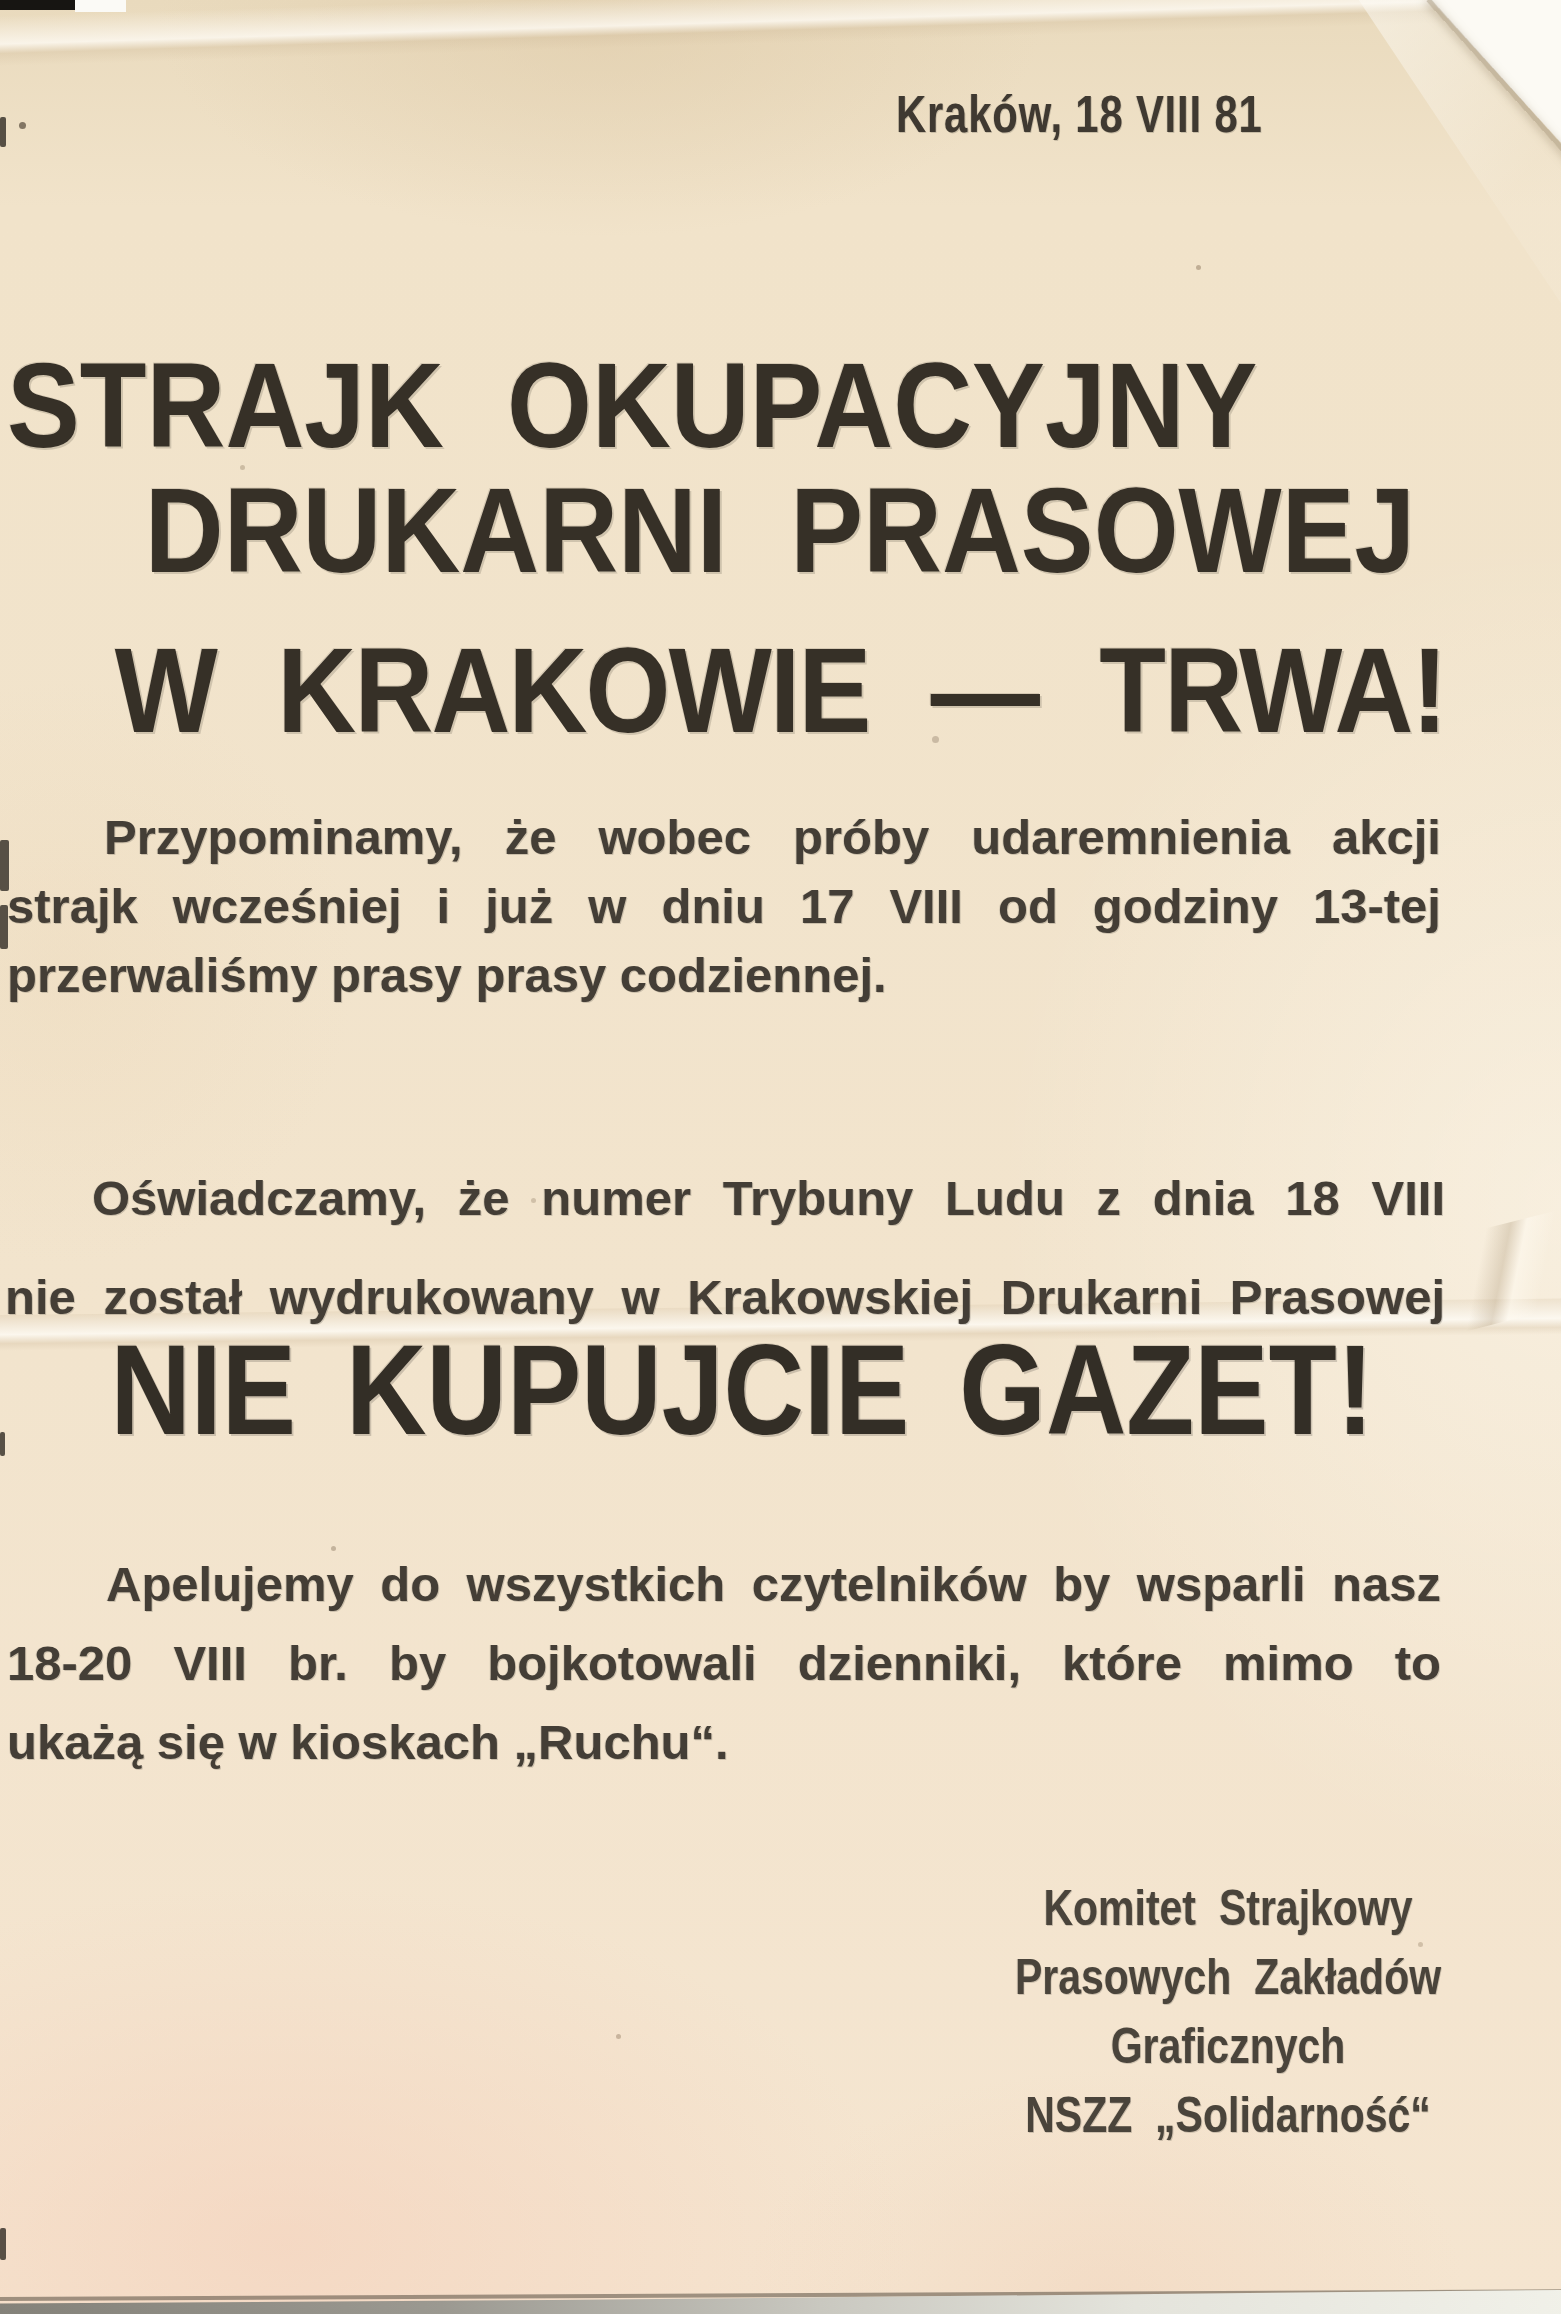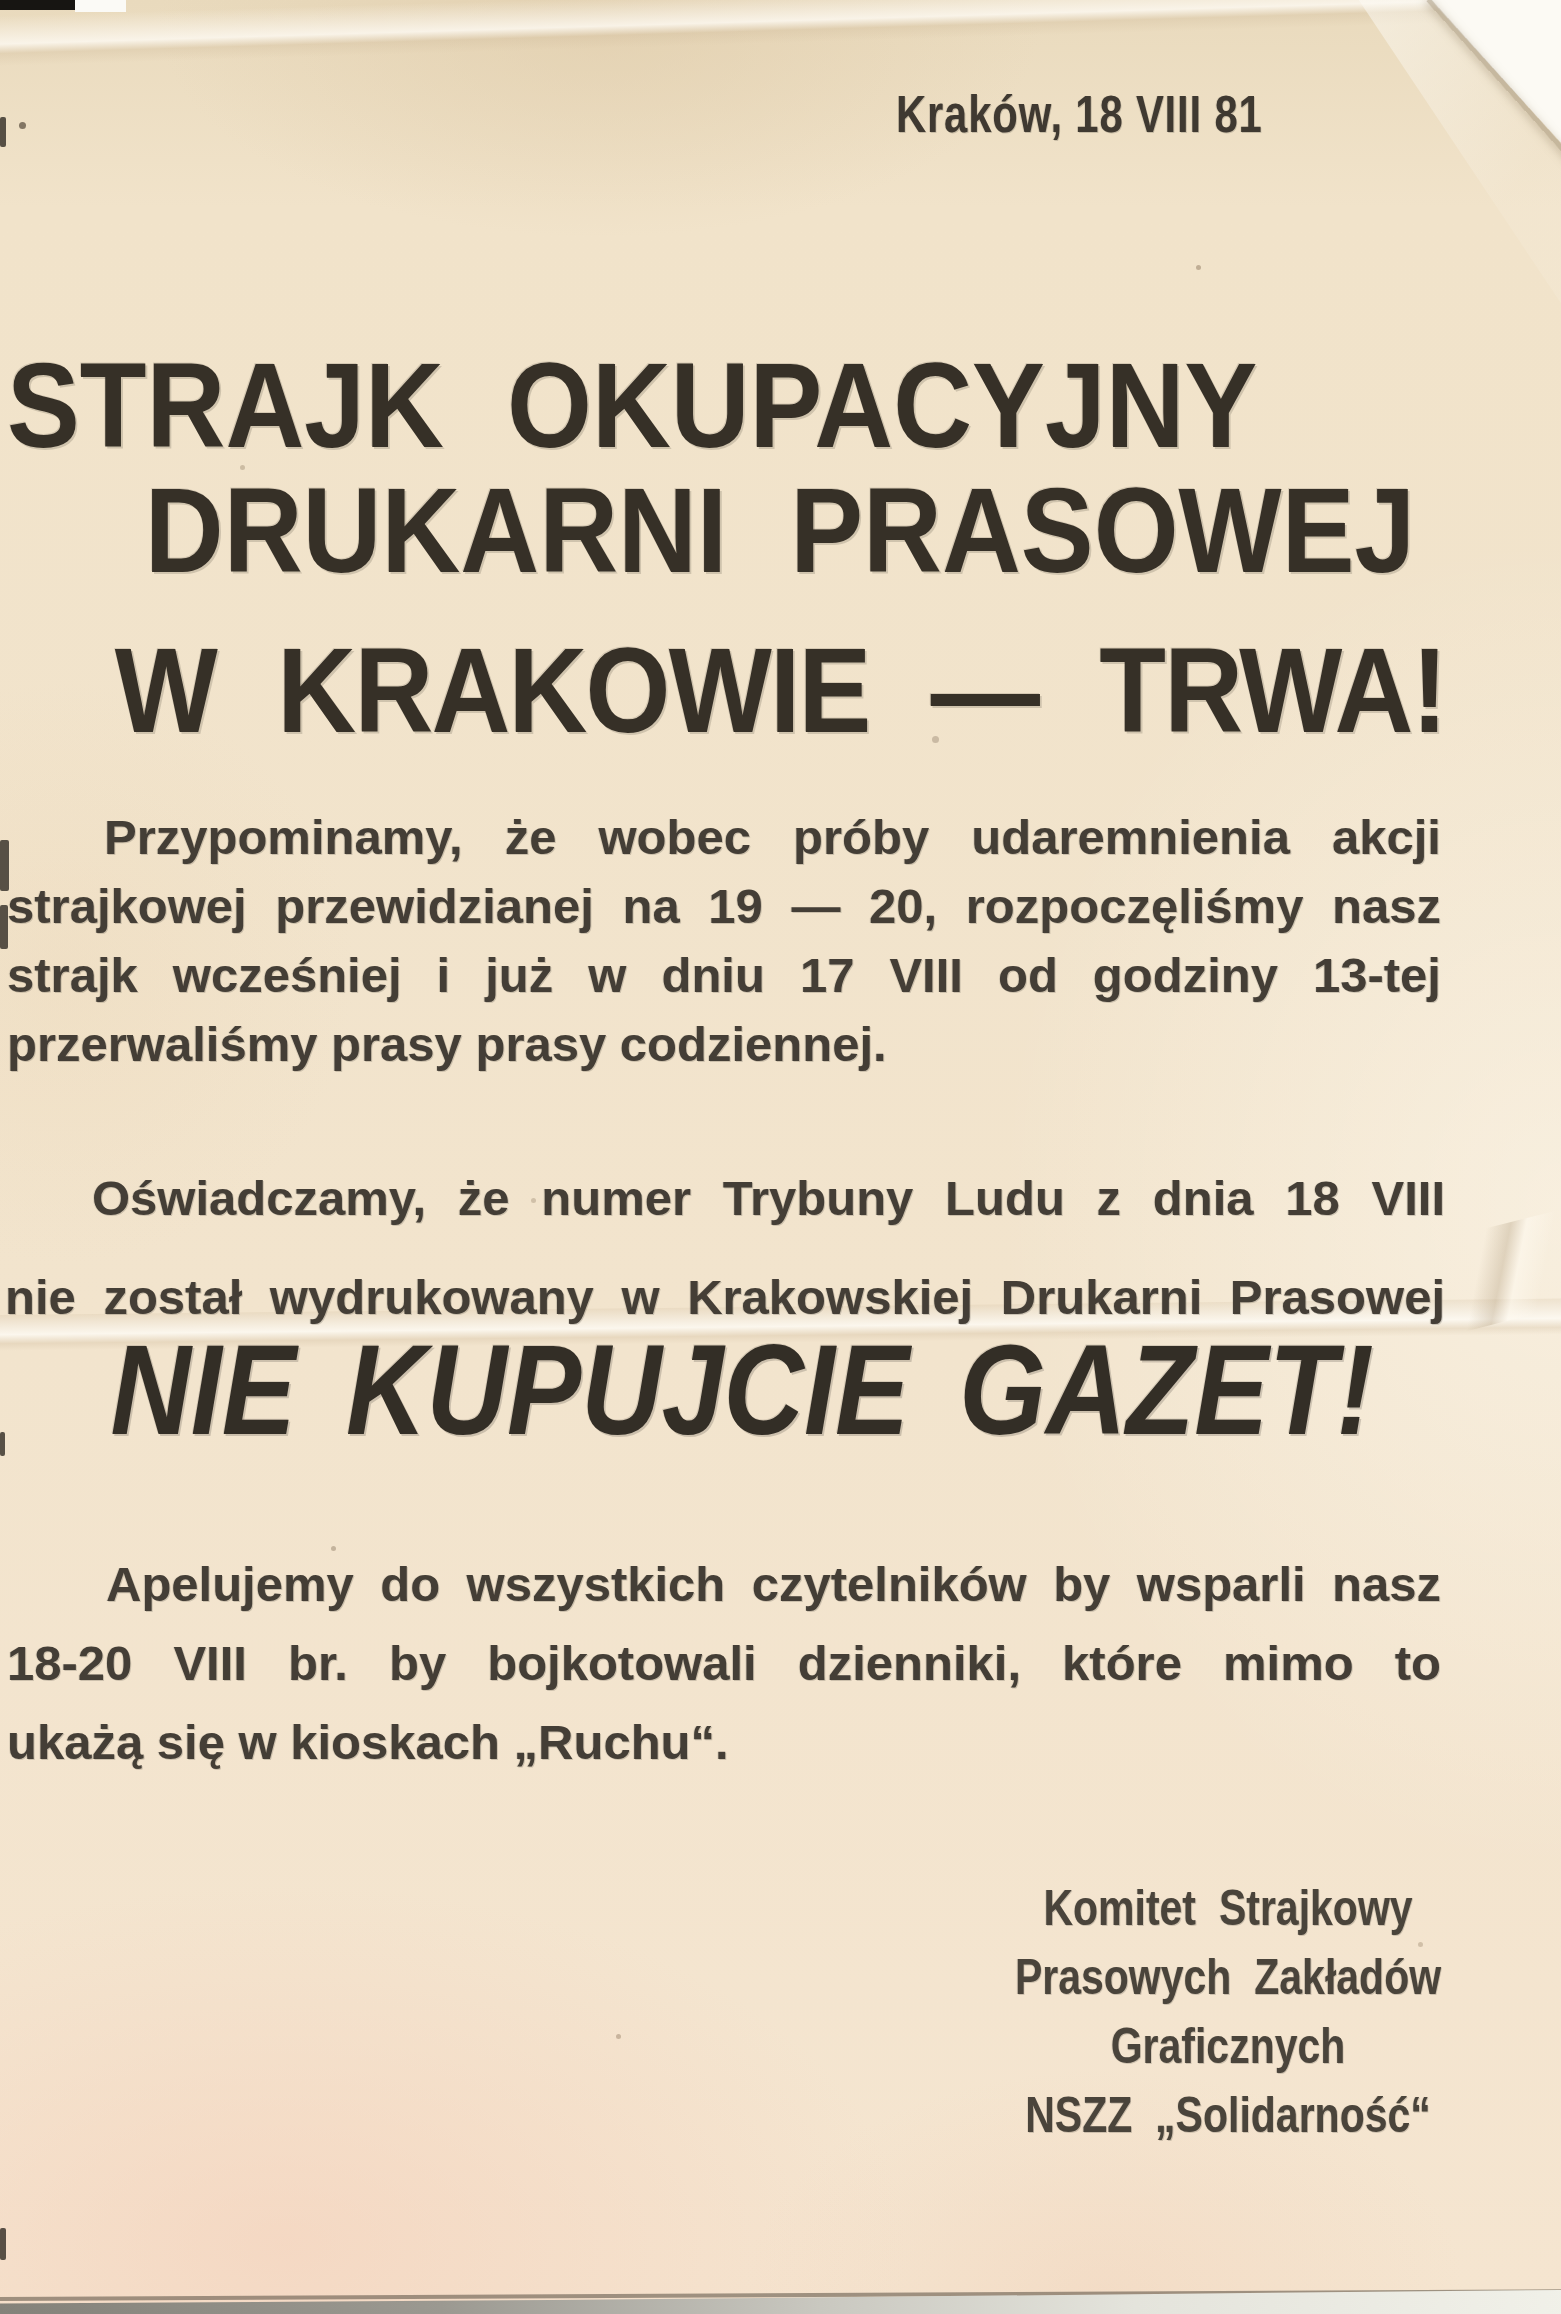--- a/index.html
+++ b/index.html
@@ -42,21 +42,21 @@
   .para .ln.end { text-align-last:left; }
   .p1 { top:803px; left:7px;  width:1434px; line-height:69px; }
   .p1 .ln:first-child { text-indent:97px; }
   .p2 { top:1149px; left:5px; width:1440px; line-height:99px; }
   .p2 .ln:first-child { text-indent:87px; }
   .p3 { top:1545px; left:7px; width:1434px; line-height:79px; }
   .p3 .ln:first-child { text-indent:99px; }
 
   
   .h2 { position:absolute; top:1326px; left:0; width:1561px; font-size:128px; font-weight:bold;
-        line-height:1; text-align:center; white-space:nowrap; color:#332e26;font-style:italic; }
+        line-height:1; text-align:center; white-space:nowrap; color:#332e26; }
   .h2 .sc { display:inline-block; line-height:1; transform:translateX(-38px) scaleX(0.87);
             transform-origin:50% 0; word-spacing:22px;
             text-shadow:2px 2px 0 rgba(51,46,38,0.2), -1px -1px 0 rgba(51,46,38,0.14); }
 
   
   .sig { position:absolute; top:1874px; left:931px; width:594px; font-size:50px; font-weight:bold;
          line-height:69px; text-align:center; transform:scaleX(0.82); transform-origin:50% 0;
          word-spacing:14px; color:#4a443b; }
 
   
@@ -135,21 +135,20 @@
   </div>
   <div class="h1 hl2">
     <span class="sc">DRUKARNI PRASOWEJ</span>
   </div>
   <div class="h1 hl3">
     <span class="sc">W KRAKOWIE — TRWA!</span>
   </div>
 
   <div class="para p1 ink">
     <div class="ln">Przypominamy, że wobec próby udaremnienia akcji</div>
-    <div class="ln">strajkowej przewidzianej na 19 — 20, rozpoczęliśmy nasz</div>
     <div class="ln">strajk wcześniej i już w dniu 17 VIII od godziny 13-tej</div>
     <div class="ln end">przerwaliśmy prasy prasy codziennej.</div>
   </div>
 
   <div class="para p2 ink">
     <div class="ln">Oświadczamy, że numer Trybuny Ludu z dnia 18 VIII</div>
     <div class="ln">nie został wydrukowany w Krakowskiej Drukarni Prasowej</div>
   </div>
 
   <div class="h2">

